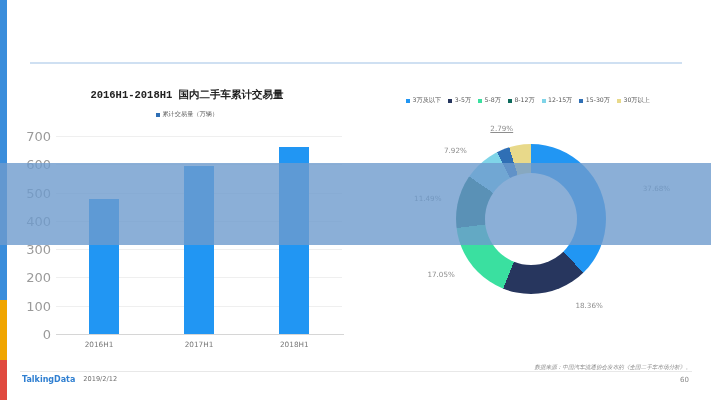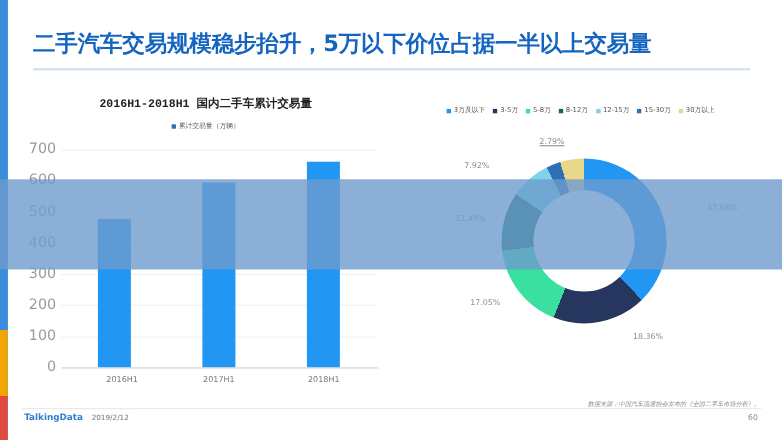--- a/index.html
+++ b/index.html
@@ -177,21 +177,21 @@
   }
   .footer-rule {
     position:absolute;
     left:20px; top:371px;
     width:672px; height:1px;
     background:#e8e8e8;
   }
   .brand {
     position:absolute;
     left:22px; top:375px;
-    display:flex; align-items:center; gap:8px;
+    display:flex; align-items:flex-start; gap:8px;
   }
   .brand-name {
     font-size:8px;
     font-weight:bold;
     color:#2f7fd1;
     font-family:"DejaVu Sans","Liberation Sans",sans-serif;
   }
   .brand-date {
     font-size:6.6px;
     color:#6f6f6f;
@@ -209,21 +209,20 @@
 <body>
 
 <div id="slide">
 
   <div class="edge-strip">
     <div class="seg1"></div>
     <div class="seg2"></div>
     <div class="seg3"></div>
   </div>
 
-  <div class="headline">二手汽车交易规模稳步抬升，5万以下价位占据一半以上交易量</div>
   <div class="headline-rule"></div>
 
   <div class="panel panel-left">
     <div class="panel-title">2016H1-2018H1  国内二手车累计交易量</div>
     <div class="legend">
       <div class="item">
         <span class="swatch" style="background:#2f6fb5"></span>
         <span>累计交易量（万辆）</span>
       </div>
     </div>
@@ -261,21 +260,21 @@
         </div>
         <div class="gridline" style="top: 0px;"></div>
         <div class="ytick-wrap" style="top: 0px;">
           <div class="ytick">700</div>
         </div>
         <div class="bar" style="left: 32.6667px; height: 135.206px; background: rgb(33, 150, 243);"></div>
         <div class="bar" style="left: 128px; height: 168.3px; background: rgb(33, 150, 243);"></div>
         <div class="bar" style="left: 223.333px; height: 186.969px; background: rgb(33, 150, 243);"></div>
       </div>
     <div class="axis-line"></div>
-  <div class="xlabel" style="left: 89px;">2016H1</div>
+  <div class="xlabel" style="left: 77px;">2016H1</div>
       <div class="xlabel" style="left: 177px;">2017H1</div>
       <div class="xlabel" style="left: 272.333px;">2018H1</div>
     </div>
 
   <div class="panel panel-right">
     <div class="legend" id="donut-legend">
         <div class="item">
           <span class="swatch" style="background: rgb(33, 150, 243);"></span>
           <span>3万及以下</span>
         </div>
@@ -307,21 +306,21 @@
   </div>
 
   <div class="donut-wrap">
     <div class="donut" id="donut" style="background: conic-gradient(rgb(33, 150, 243) 0deg, rgb(33, 150, 243) 135.648deg, rgb(39, 54, 94) 135.648deg, rgb(39, 54, 94) 201.744deg, rgb(58, 224, 160) 201.744deg, rgb(58, 224, 160) 263.124deg, rgb(13, 107, 92) 263.124deg, rgb(13, 107, 92) 304.488deg, rgb(127, 212, 232) 304.488deg, rgb(127, 212, 232) 333deg, rgb(47, 111, 181) 333deg, rgb(47, 111, 181) 343.044deg, rgb(232, 217, 138) 343.044deg, rgb(232, 217, 138) 360deg);">
       <div class="donut-hole"></div>
     </div>
   <div class="dlabel" style="left: 282.752px; top: 51.991px;">37.68%</div>
       <div class="dlabel" style="left: 215.401px; top: 169.145px;">18.36%</div>
       <div class="dlabel" style="left: 67.4511px; top: 137.726px;">17.05%</div>
       <div class="dlabel" style="left: 54.0668px; top: 61.5024px;">11.49%</div>
-      <div class="dlabel" style="left: 62px; top: 14.0172px;">7.92%</div>
+      <div class="dlabel" style="left: 84px; top: 14.0172px;">7.92%</div>
       <div class="dlabel" style="left: 130.331px; top: -8.14957px; text-decoration: underline;">2.79%</div>
     </div>
 
   <div class="overlay-band"></div>
   <div class="overlay-text">
   </div>
 
   <div class="source-note">数据来源：中国汽车流通协会发布的《全国二手车市场分析》。</div>
   <div class="footer-rule"></div>
   <div class="brand">

